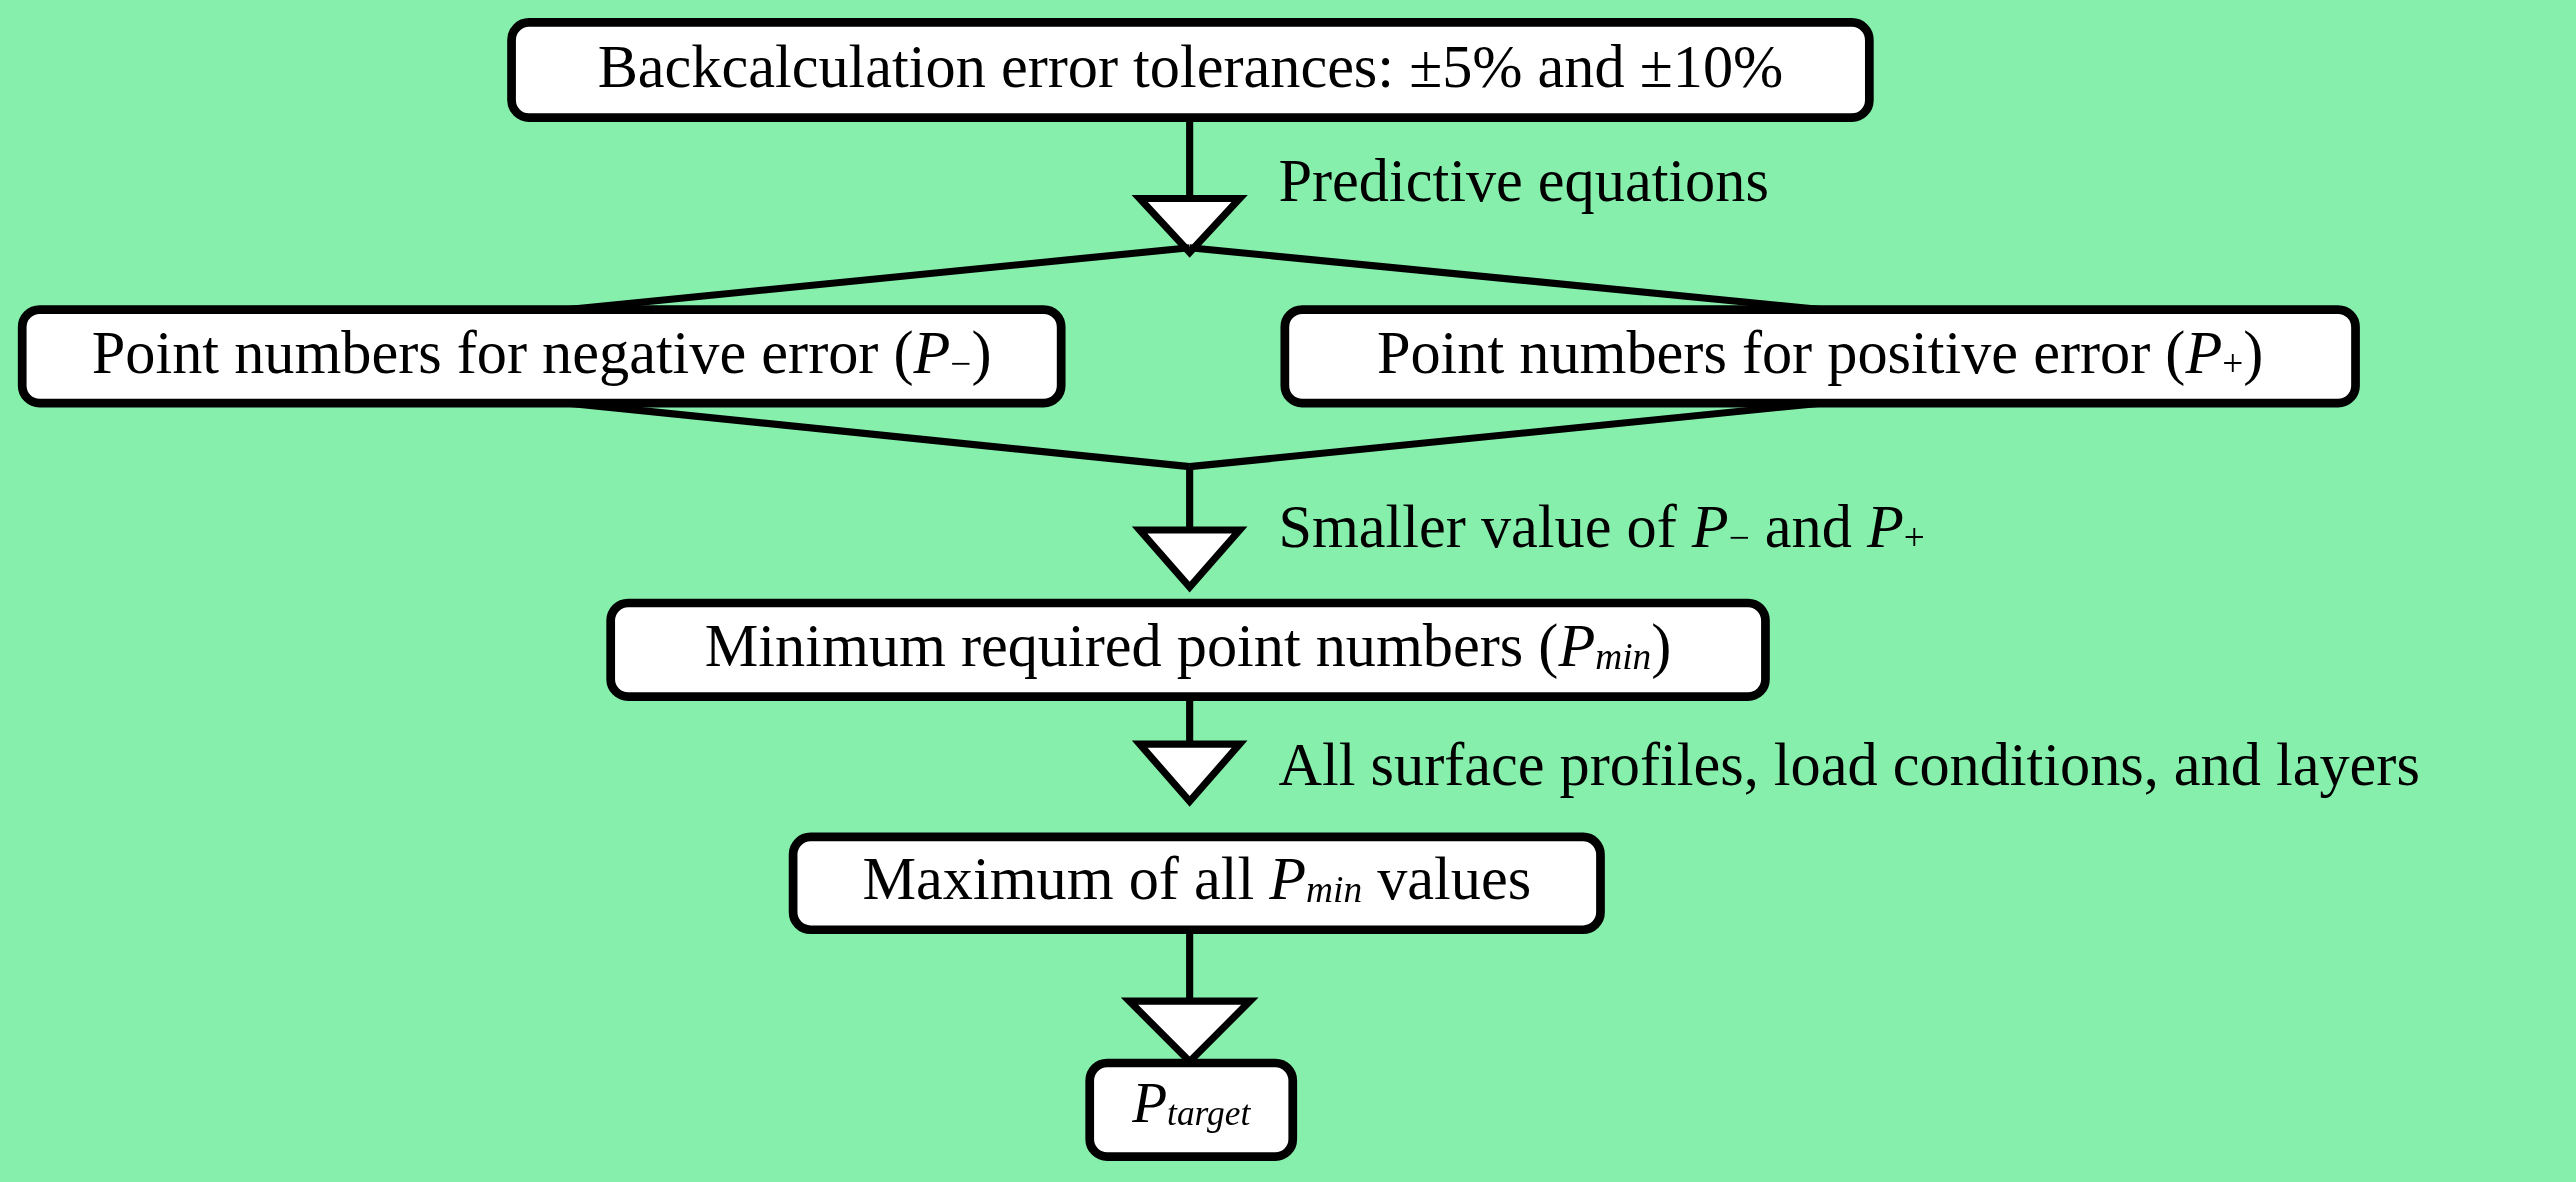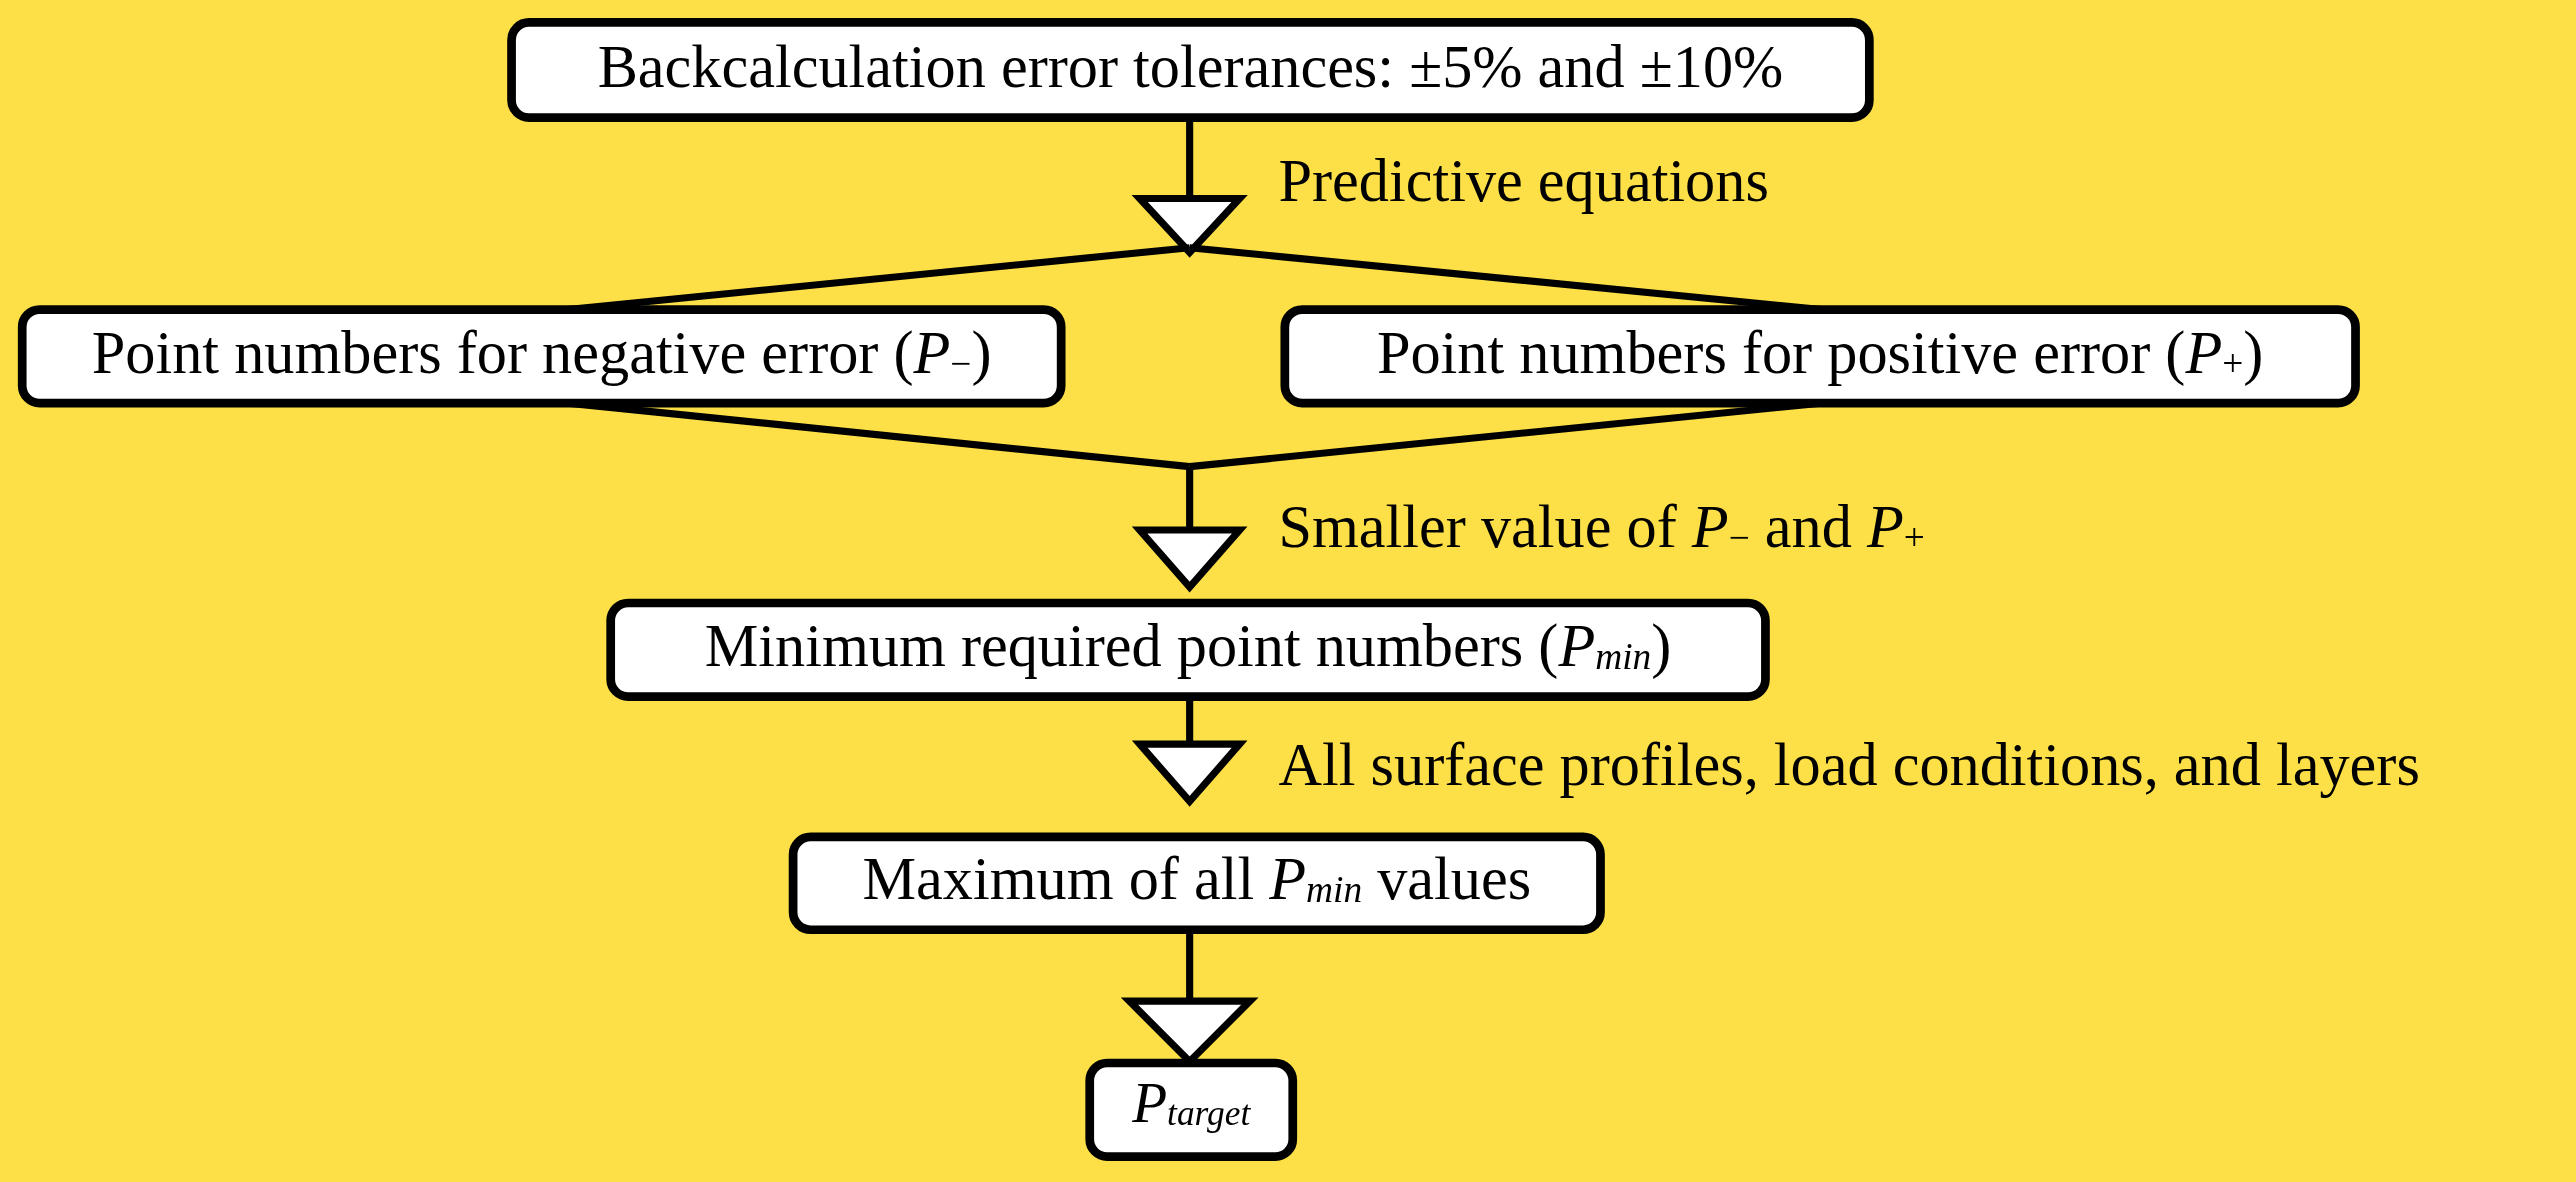--- a/index.html
+++ b/index.html
@@ -10,21 +10,21 @@
   body {
     width: 2576px;
     height: 1183px;
     font-family: "Liberation Serif", "DejaVu Serif", serif;
     overflow: hidden;
   }
   #flow-root {
     position: relative;
     width: 2576px;
     height: 1183px;
-    background: #fde047;
+    background: #86efac;
     text-align: center;
   }
   svg.flow-svg {
     position: absolute;
     top: 0;
     left: 0;
     width: 2576px;
     height: 1183px;
     display: block;
   }

